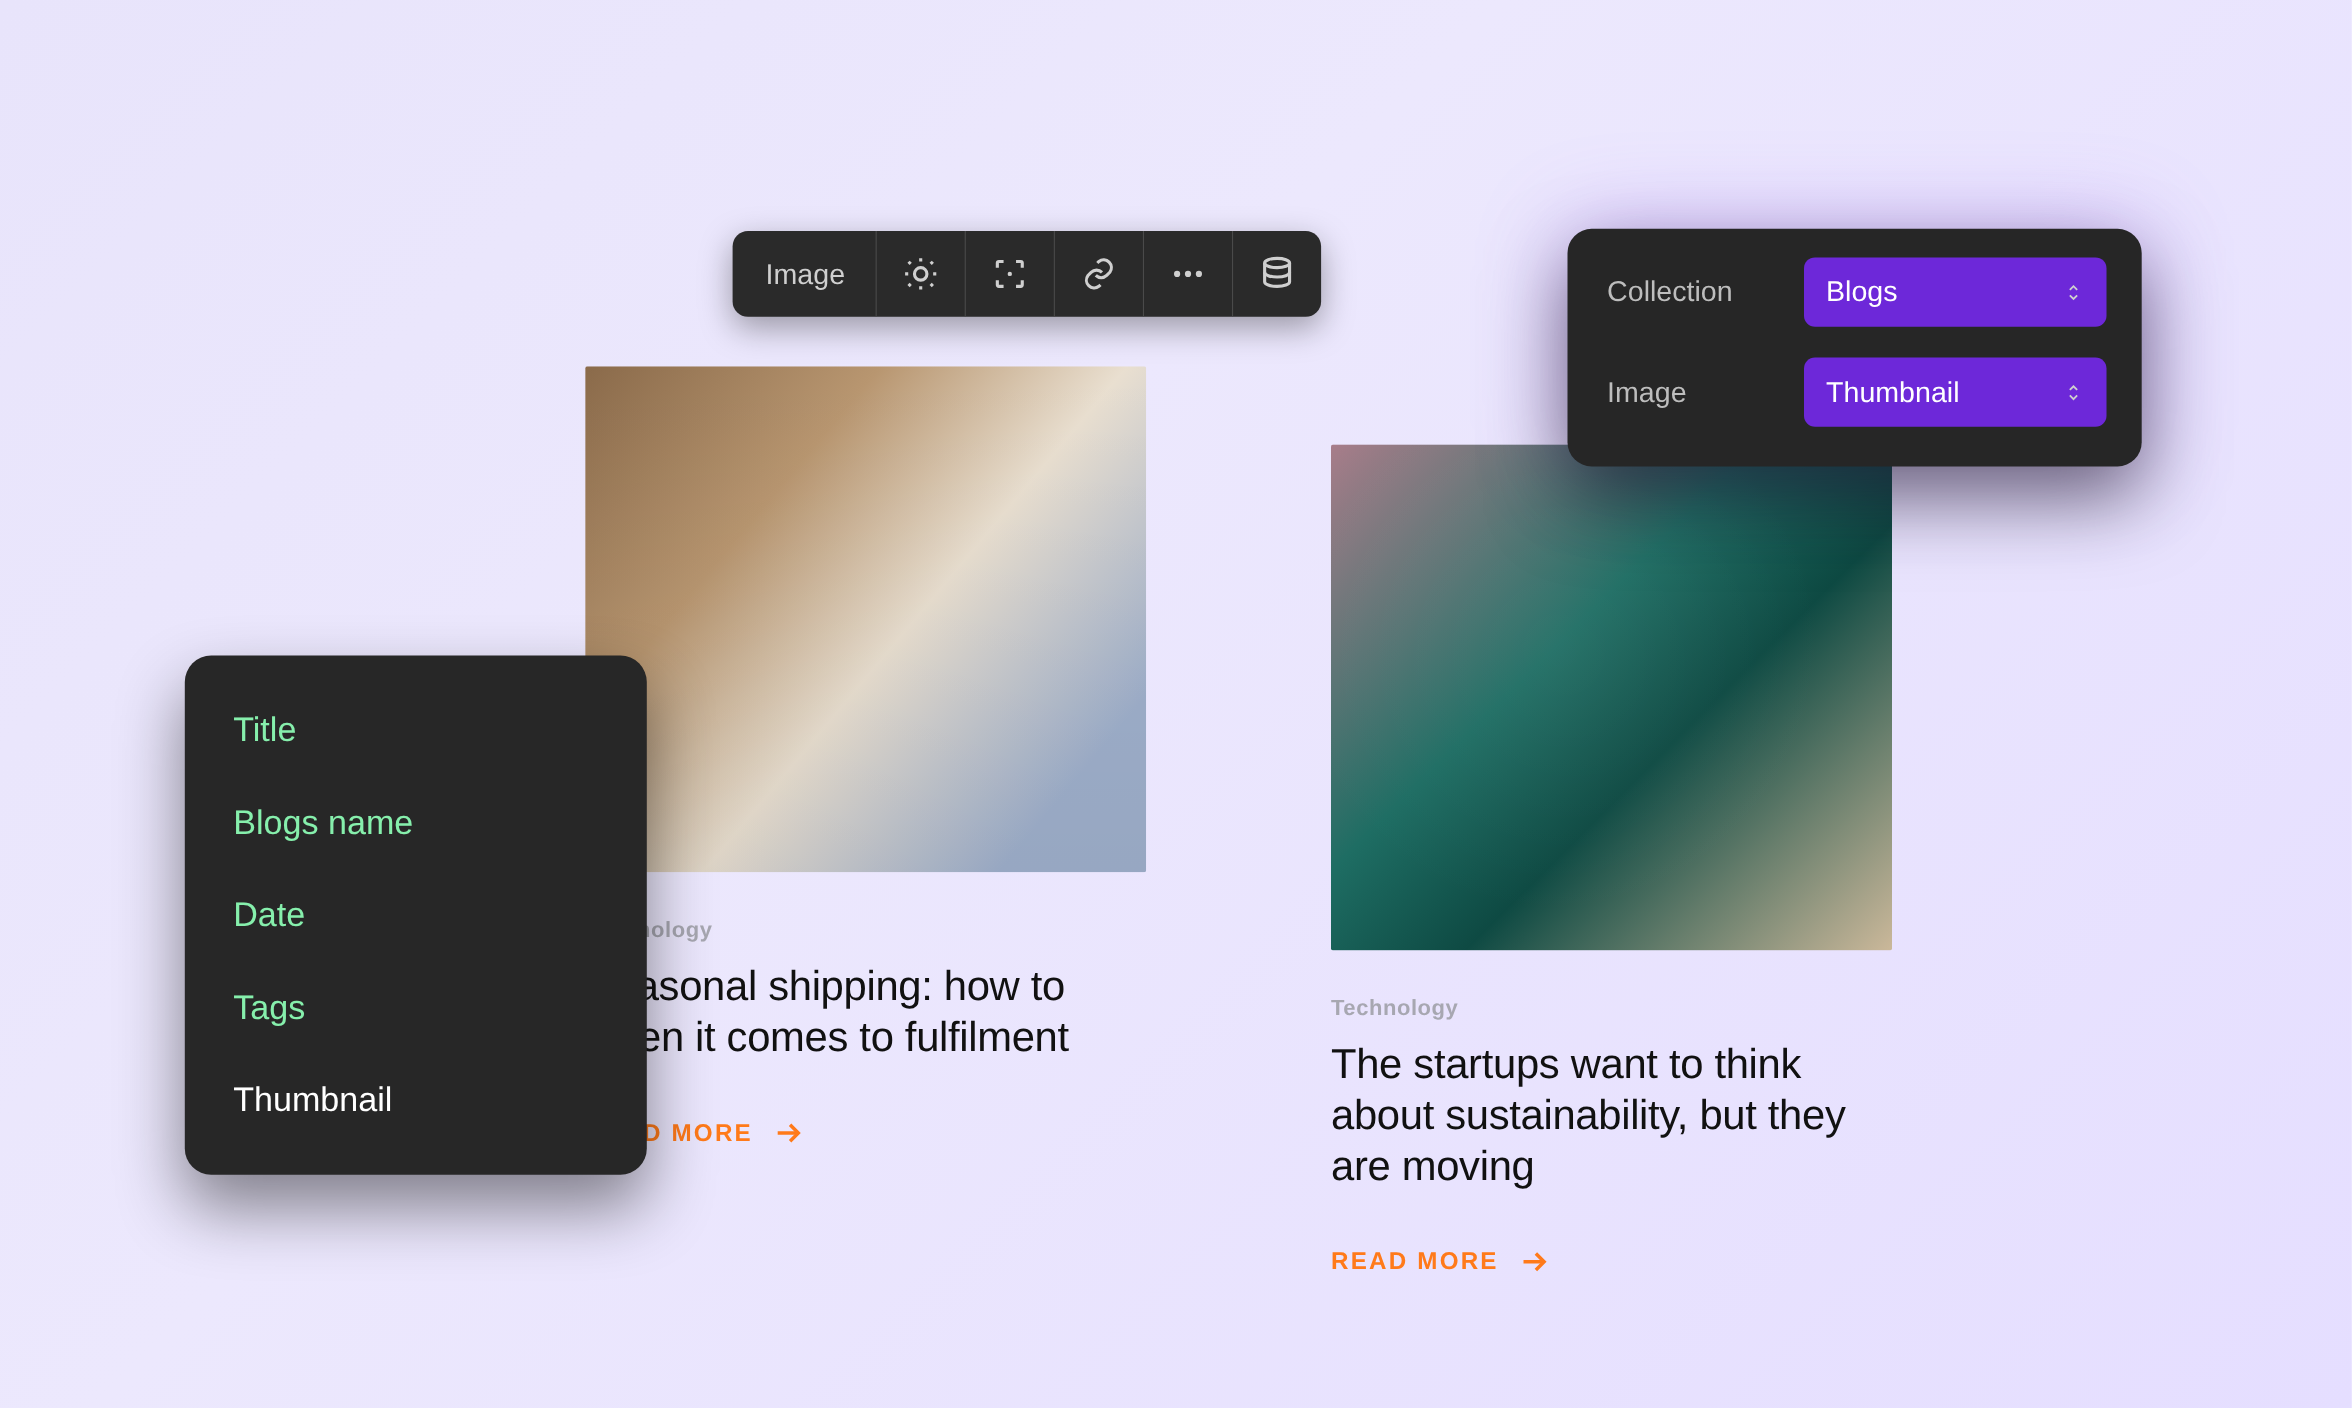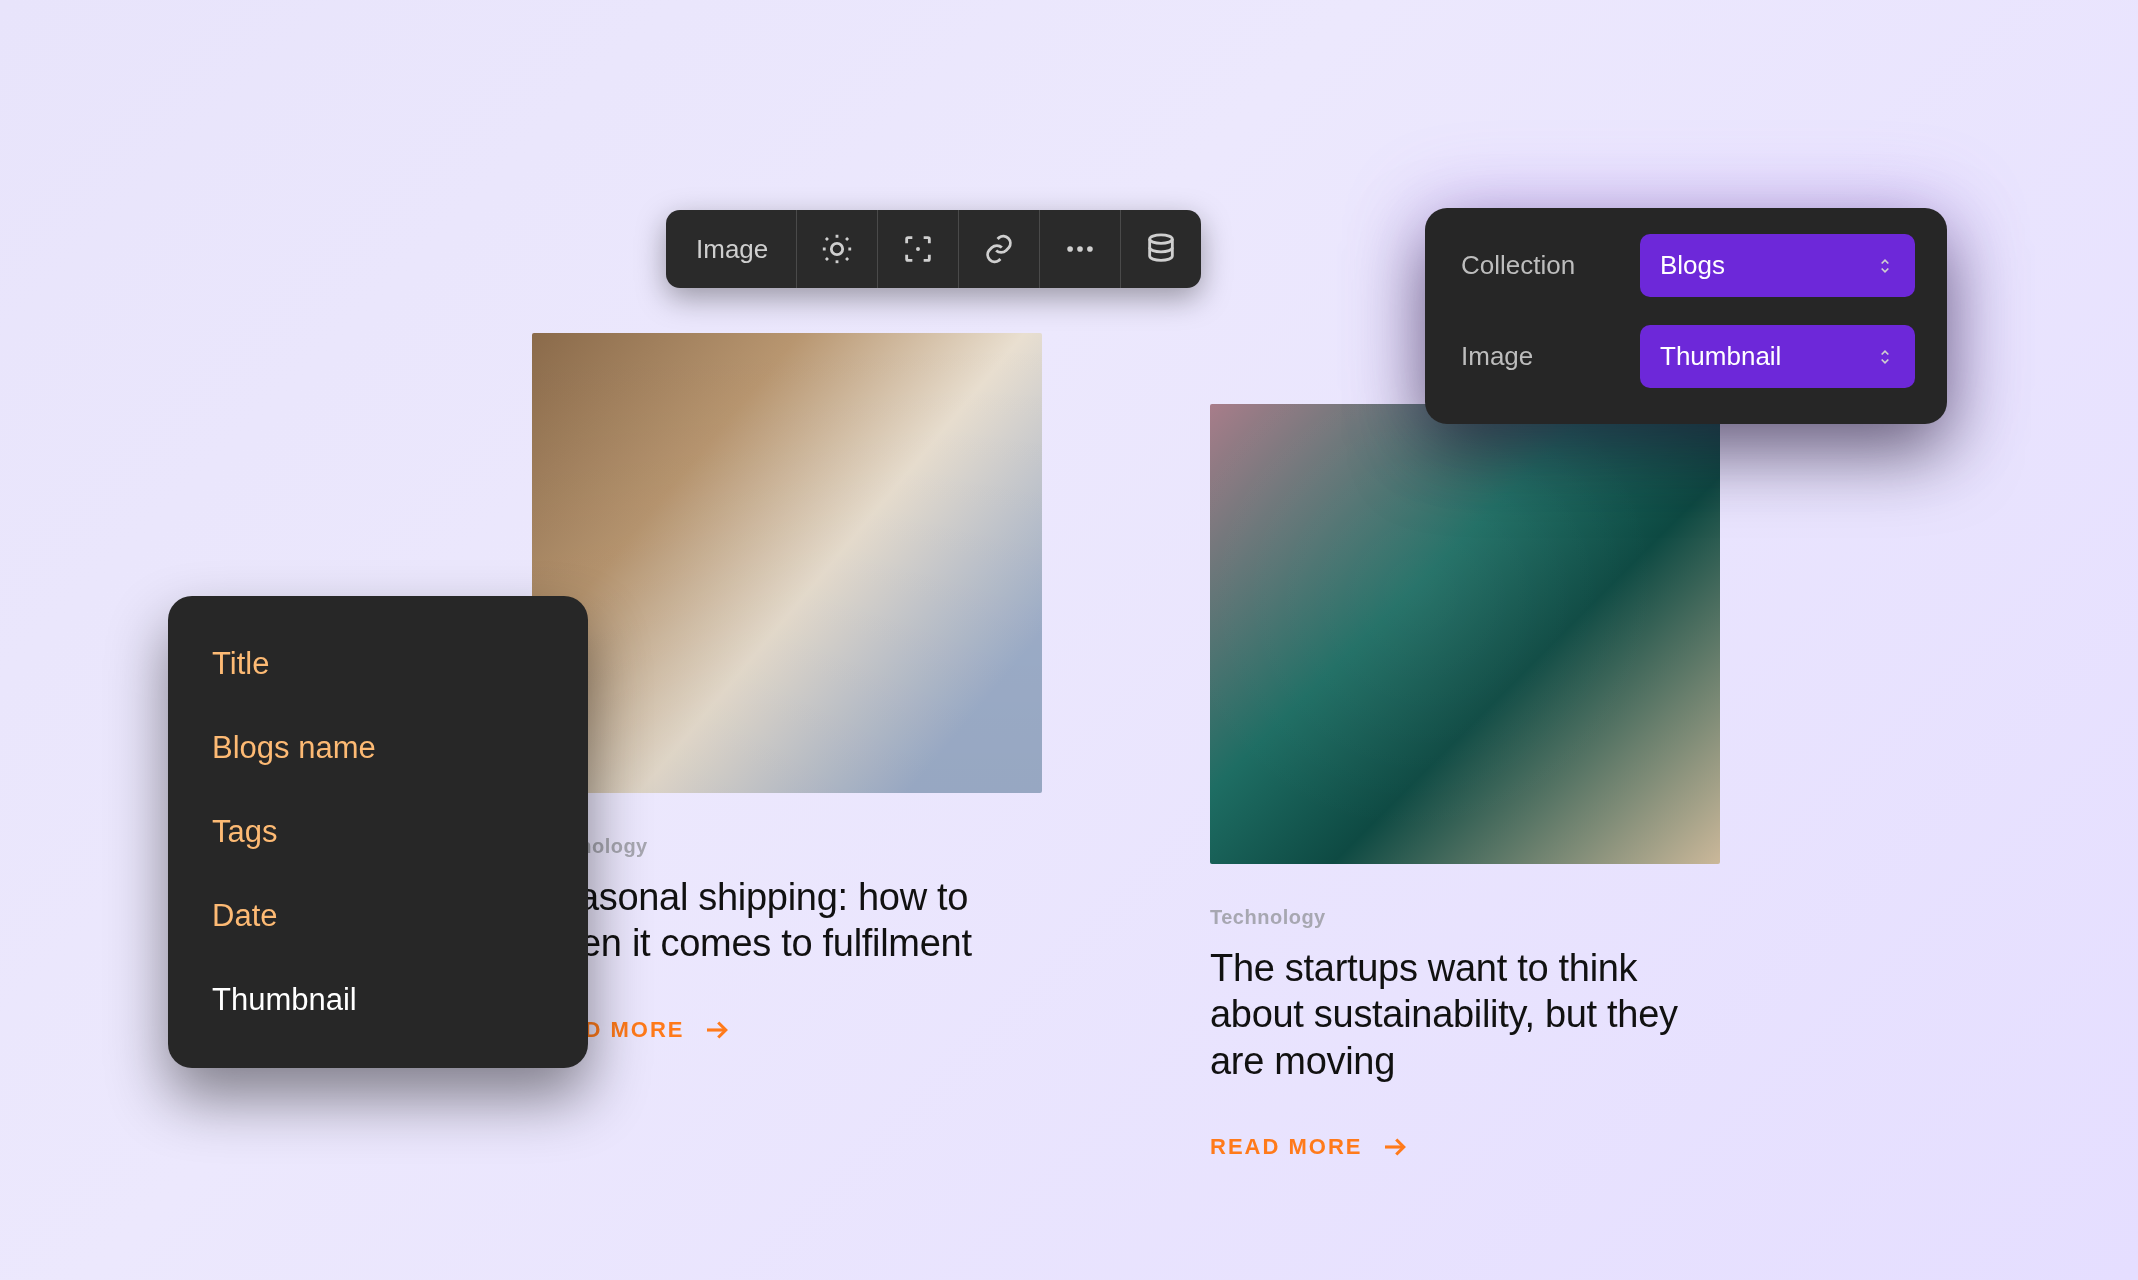--- a/index.html
+++ b/index.html
@@ -109,21 +109,21 @@
     width: 420px;
     background: #272727;
     border-radius: 24px;
     box-shadow: 0 30px 60px rgba(0,0,0,0.45);
     padding: 26px 0;
     z-index: 50;
   }
   .dropdown .dd-item {
     padding: 24px 44px;
     font-size: 31px;
-    color: #fdba74;
+    color: #86efac;
     cursor: pointer;
   }
   .dropdown .dd-item.selected {
     color: #fff;
   }
 
   
   .panel {
     position: absolute;
     top: 208px;
@@ -258,22 +258,22 @@
     <svg viewBox="0 0 24 24">
         <line x1="4" y1="12" x2="19" y2="12"></line>
         <polyline points="13 6 19 12 13 18"></polyline>
       </svg>
   </div>
 </div>
 
 <div class="dropdown">
   <div class="dd-item">Title</div>
   <div class="dd-item">Blogs name</div>
+  <div class="dd-item">Date</div>
   <div class="dd-item">Tags</div>
-  <div class="dd-item">Date</div>
   <div class="dd-item selected">Thumbnail</div>
 </div>
 
 <div class="panel">
   <div class="panel-body">
     <div class="panel-row">
       <div class="field-label">Collection</div>
       <div class="select">
         <span class="sel-value">Blogs</span>
         <svg viewBox="0 0 24 24">

